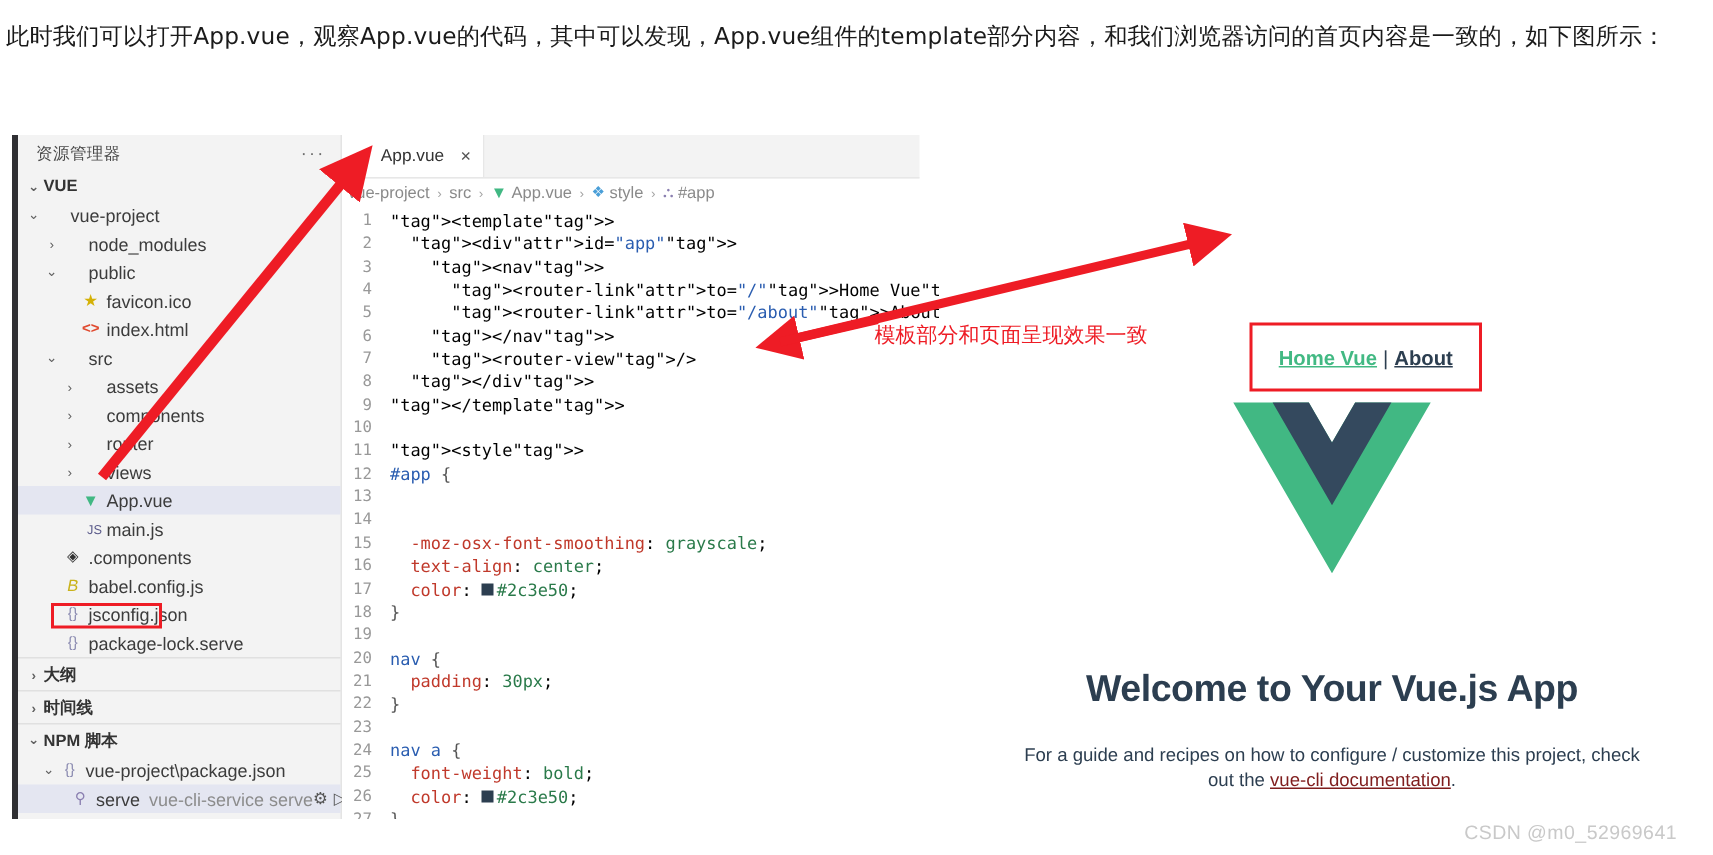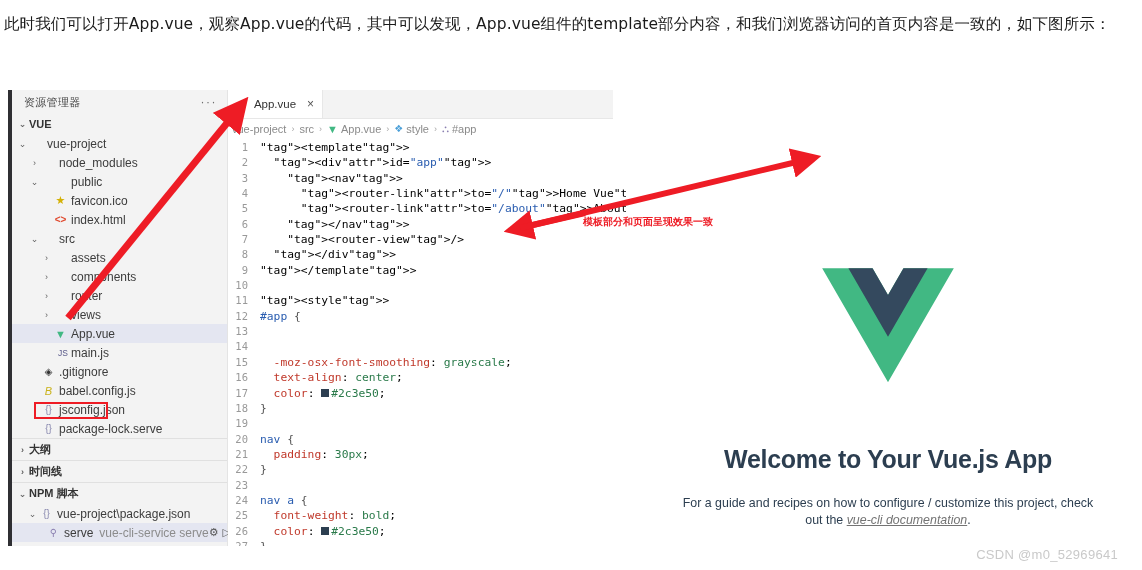--- a/index.html
+++ b/index.html
@@ -120,22 +120,22 @@
     vertical-align:middle;margin-right:2px;margin-bottom:1px;
   }
 
   .code-box{
     position:absolute;left:419px;top:178px;width:84px;height:43px;
     border:2px solid #ee1c25;box-sizing:border-box;pointer-events:none;
   }
 
   
   .anno-text{
-    position:absolute;left:583px;top:215px;font-size:10px;color:#ee1c25;
-    font-family:"DejaVu Sans","Liberation Sans",sans-serif;white-space:nowrap;font-weight:bold;
+    position:absolute;left:583px;top:215px;font-size:14px;color:#ee1c25;
+    font-family:"DejaVu Sans","Liberation Sans",sans-serif;white-space:nowrap;
   }
 
   
   .preview{
     position:absolute;left:618px;top:0;width:524px;height:456px;background:#ffffff;
   }
   .nav-box{
     position:absolute;left:207px;top:125px;width:155px;height:46px;
     border:2px solid #ee1c25;box-sizing:border-box;
     display:flex;align-items:center;justify-content:center;
@@ -151,21 +151,21 @@
   .ptitle{
     position:absolute;left:0;top:355px;width:524px;text-align:center;
     font-size:25px;font-weight:bold;color:#2c3e50;letter-spacing:-.3px;
     font-family:"Liberation Sans","DejaVu Sans",sans-serif;
   }
   .pdesc{
     position:absolute;left:50px;top:405px;width:424px;text-align:center;
     font-size:12.4px;color:#2c3e50;line-height:17px;
     font-family:"Liberation Sans","DejaVu Sans",sans-serif;
   }
-  .pdesc a{color:#737373;text-decoration:underline;font-style:italic;}
+  .pdesc a{color:#7f1d1d;text-decoration:underline;}
 
   
   .arrows{position:absolute;left:0;top:0;width:1142px;height:570px;pointer-events:none;}
 
   
   .watermark{
     position:absolute;right:24px;bottom:8px;font-size:13px;color:#c9c9c9;
     font-family:Liberation Sans, sans-serif;letter-spacing:.3px;
   }
 </style>
@@ -199,21 +199,21 @@
         <div class="row">
           <span style="display:inline-block;width:16px;flex:0 0 16px"></span>
           <span class="chev">›</span>
           <span class="ficon"></span>
           <span style="margin-left:3px">node_modules</span>
         </div>
         <div class="row">
           <span style="display:inline-block;width:16px;flex:0 0 16px"></span>
           <span class="chev">⌄</span>
           <span class="ficon"></span>
-          <span style="margin-left:15px">public</span>
+          <span style="margin-left:3px">public</span>
         </div>
         <div class="row">
           <span style="display:inline-block;width:28px;flex:0 0 28px"></span>
           <span class="chev"></span>
           <span class="ficon star">★</span>
           <span style="margin-left:3px">favicon.ico</span>
         </div>
         <div class="row">
           <span style="display:inline-block;width:28px;flex:0 0 28px"></span>
           <span class="chev"></span>
@@ -259,21 +259,21 @@
         <div class="row">
           <span style="display:inline-block;width:28px;flex:0 0 28px"></span>
           <span class="chev"></span>
           <span class="ficon js-mark">JS</span>
           <span style="margin-left:3px">main.js</span>
         </div>
         <div class="row">
           <span style="display:inline-block;width:16px;flex:0 0 16px"></span>
           <span class="chev"></span>
           <span class="ficon git-mark">◈</span>
-          <span style="margin-left:3px">.gitignore</span>
+          <span style="margin-left:3px">.components</span>
         </div>
         <div class="row">
           <span style="display:inline-block;width:16px;flex:0 0 16px"></span>
           <span class="chev"></span>
           <span class="ficon babel-mark">B</span>
           <span style="margin-left:3px">babel.config.js</span>
         </div>
         <div class="row">
           <span style="display:inline-block;width:16px;flex:0 0 16px"></span>
           <span class="chev"></span>
@@ -375,20 +375,25 @@
         <div class="cline"><span class="lno">24</span><span class="ctxt"><span class="sel-css">nav a</span> <span class="brc">{</span></span></div>
         <div class="cline"><span class="lno">25</span><span class="ctxt">  <span class="prop">font-weight</span>: <span class="val">bold</span>;</span></div>
         <div class="cline"><span class="lno">26</span><span class="ctxt">  <span class="prop">color</span>: <span class="swatch"></span><span class="val">#2c3e50</span>;</span></div>
         <div class="cline"><span class="lno">27</span><span class="ctxt"><span class="brc">}</span></span></div>
       </div>
 
     <div class="code-box"></div>
   </div>
 
   <div class="preview">
+    <div class="nav-box">
+      <div class="nav-inner">
+        <a href="#" class="nav-home">Home Vue</a><span class="nav-pipe">|</span><a href="#" class="nav-about">About</a>
+      </div>
+    </div>
 
     <div class="logo">
       <svg width="132" height="114" viewBox="0 0 261 226" xmlns="http://www.w3.org/2000/svg" aria-hidden="true">
         <path d="M161.1 0.6L130.5 53.6L99.9 0.6H0L130.5 226.4L261 0.6H161.1Z" fill="#41b883"></path>
         <path d="M161.1 0.6L130.5 53.6L99.9 0.6H52L130.5 136.5L209 0.6H161.1Z" fill="#34495e"></path>
       </svg>
     </div>
 
     <div class="ptitle">Welcome to Your Vue.js App</div>
 

